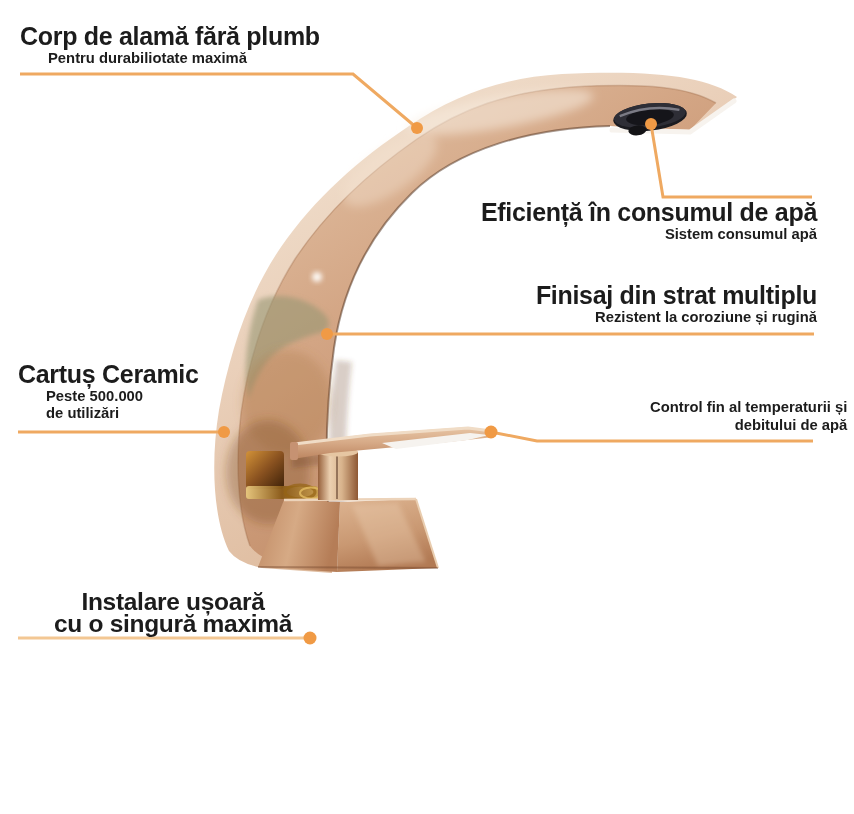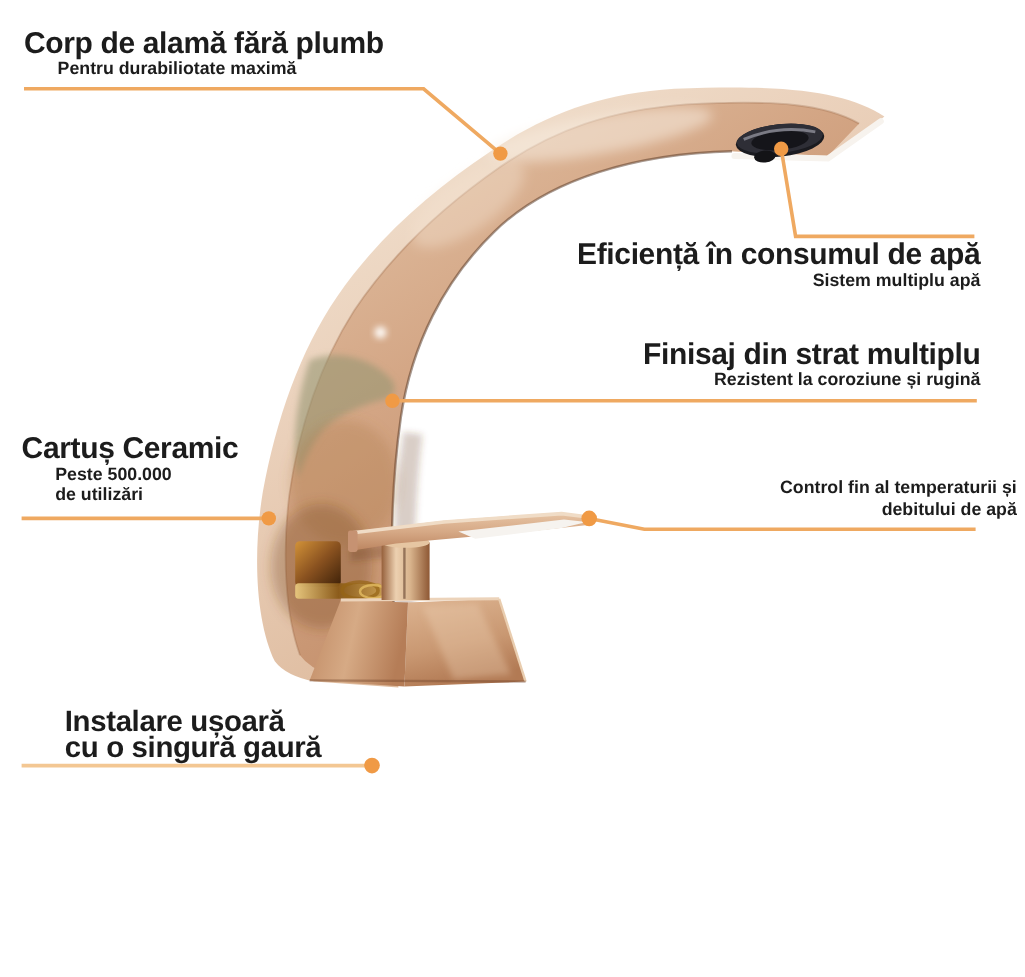--- a/index.html
+++ b/index.html
@@ -11,21 +11,21 @@
   }
   html,body{margin:0;padding:0;background:var(--bg);}
   #canvas{
     position:relative;width:854px;height:814px;background:var(--bg);
     overflow:hidden;
     font-family:"Liberation Sans","DejaVu Sans",sans-serif;
     color:var(--text-color);
   }
   svg{position:absolute;left:0;top:0;}
   .callout{position:absolute;font-weight:700;}
-  .callout .title{font-size:25px;line-height:26px;letter-spacing:-0.3px;white-space:nowrap;}
+  .callout .title{font-size:25px;line-height:26px;letter-spacing:-0.3px;white-space:nowrap;text-align:center;}
   .callout .sub{font-size:14.8px;line-height:16.5px;margin-top:1px;white-space:nowrap;margin-left:28px;}
   .cl{fill:none;stroke:var(--line-color);stroke-width:3;}
   .cl-light{stroke:var(--line-light-color);}
   .cd{fill:var(--dot-color);}
   #c-corp{left:20px;top:23px;}
   #c-eficienta{right:37px;top:199px;text-align:right;}
   #c-finisaj{right:37px;top:282px;text-align:right;}
   #c-cartus{left:18px;top:361px;}
   #c-maner-title{right:42px;top:365px;text-align:right;}
   #c-maner-sub{left:622px;top:398px;text-align:right;}
@@ -165,37 +165,37 @@
     </g>
   </svg>
 
   <div class="callout" id="c-corp">
     <div class="title">Corp de alamă fără plumb</div>
     <div class="sub">Pentru durabiliotate maximă</div>
   </div>
 
   <div class="callout" id="c-eficienta">
     <div class="title">Eficiență în consumul de apă</div>
-    <div class="sub">Sistem multiplu apă</div>
+    <div class="sub">Sistem consumul apă</div>
   </div>
 
   <div class="callout" id="c-finisaj">
     <div class="title">Finisaj din strat multiplu</div>
     <div class="sub">Rezistent la coroziune și rugină</div>
   </div>
 
   <div class="callout" id="c-cartus">
     <div class="title">Cartuș Ceramic</div>
     <div class="sub">Peste 500.000</div>
     <div class="sub" style="margin-top:0;">de utilizări</div>
   </div>
 
   <div class="callout" id="c-maner-sub">
     <div class="sub">Control fin al temperaturii și</div>
     <div class="sub" style="margin-top:0;">debitului de apă</div>
   </div>
 
   <div class="callout" id="c-instalare">
     <div class="title">Instalare ușoară</div>
-    <div class="title">cu o singură gaură</div>
+    <div class="title">cu o singură maximă</div>
   </div>
 
 </div>
 
 </body></html>

